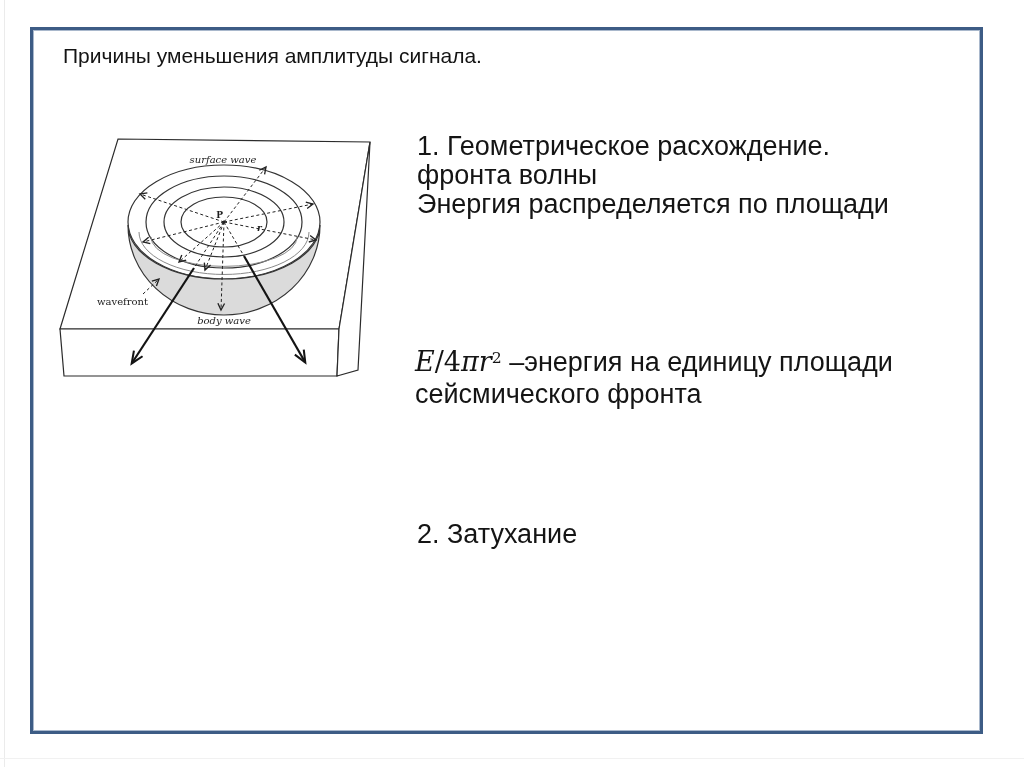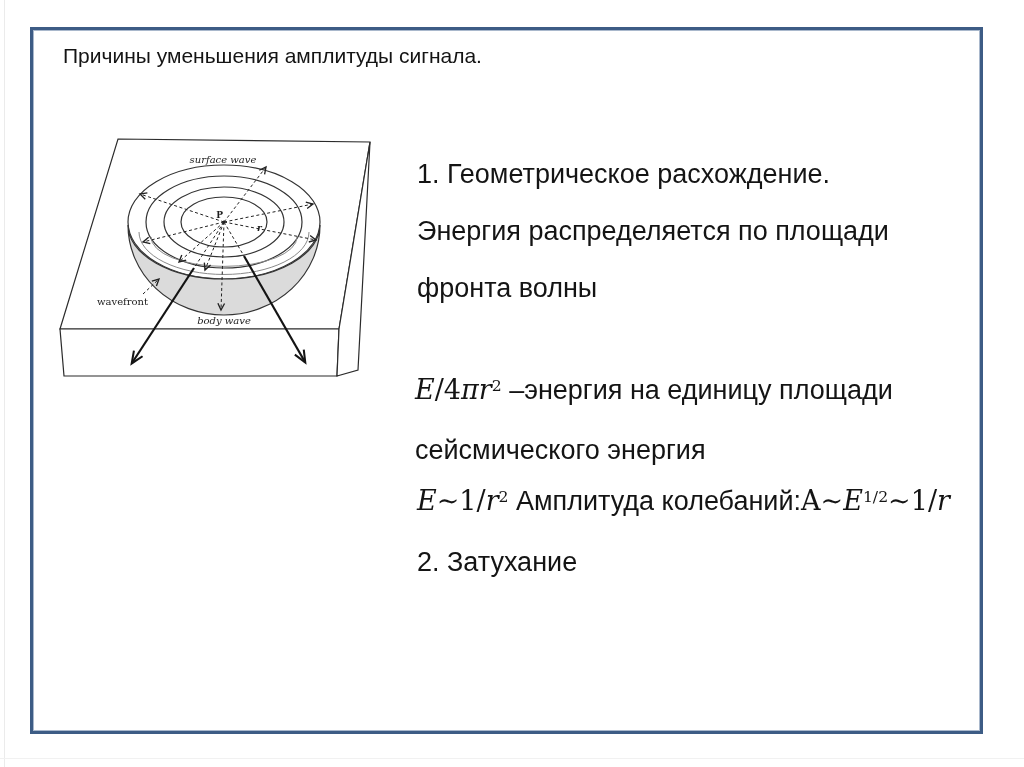--- a/index.html
+++ b/index.html
@@ -22,21 +22,21 @@
   .title{
     position:absolute;left:63px;top:43px;
     font-size:21px;line-height:25px;color:#141414;
     white-space:nowrap;
   }
   .figure{position:absolute;left:55px;top:130px;width:370px;height:265px;}
   .para{
     position:absolute;color:#141414;
     font-size:27px;line-height:29px;
   }
-  .seg-line{white-space:pre;margin-top:28px;}
+  .seg-line{white-space:pre;}
   .seg-t,.seg-num{font-family:"Liberation Sans",sans-serif;}
   .seg-num{display:inline-block;min-width:30px;}
   .seg-i{font-family:"DejaVu Serif",serif;font-style:italic;}
   .seg-p{font-family:"DejaVu Serif",serif;}
   .seg-sup{
     font-family:"DejaVu Serif",serif;
     font-size:0.58em;
     position:relative;top:-0.48em;
   }
   .p1{left:417px;top:132px;}
@@ -111,30 +111,27 @@
 
     <text class="fig-serif fig-italic" x="168" y="33" font-size="10" text-anchor="middle">surface wave</text>
     <text class="fig-serif" x="42" y="175" font-size="10">wavefront</text>
     <text class="fig-serif fig-italic" x="169" y="194" font-size="10" text-anchor="middle">body wave</text>
     <text class="fig-serif" x="168" y="88" font-size="9" font-weight="bold" text-anchor="end">P</text>
     <text class="fig-serif fig-italic" x="202" y="101" font-size="9" font-weight="bold">r</text>
   </svg>
 
   <div class="para p1">
       <div class="seg-line"><span class="seg seg-num">1.</span><span class="seg seg-t">Геометрическое расхождение.</span></div>
+      <div class="seg-line"><span class="seg seg-t">фронта волны</span></div>
       <div class="seg-line"><span class="seg seg-t">Энергия распределяется по площади</span></div>
-      <div class="seg-line"><span class="seg seg-t">фронта волны</span></div>
     </div>
 
 
   <div class="para f2">
       <div class="seg-line"><span class="seg seg-i">E</span><span class="seg seg-p">/4</span><span class="seg seg-i">πr</span><span class="seg seg-sup">2</span><span class="seg seg-t"> –энергия на единицу площади</span></div>
-      <div class="seg-line"><span class="seg seg-t">сейсмического энергия</span></div>
+      <div class="seg-line"><span class="seg seg-t">сейсмического фронта</span></div>
     </div>
 
-  <div class="para f3">
-      <div class="seg-line"><span class="seg seg-i">E</span><span class="seg seg-p">∼1/</span><span class="seg seg-i">r</span><span class="seg seg-sup">2</span><span class="seg seg-t"> Амплитуда колебаний:</span><span class="seg seg-p">A∼</span><span class="seg seg-i">E</span><span class="seg seg-sup">1/2</span><span class="seg seg-p">∼1/</span><span class="seg seg-i">r</span></div>
-    </div>
 
   <div class="para f4">
       <div class="seg-line"><span class="seg seg-t">2. Затухание</span></div>
     </div>
 </div>
 
 </body></html>

